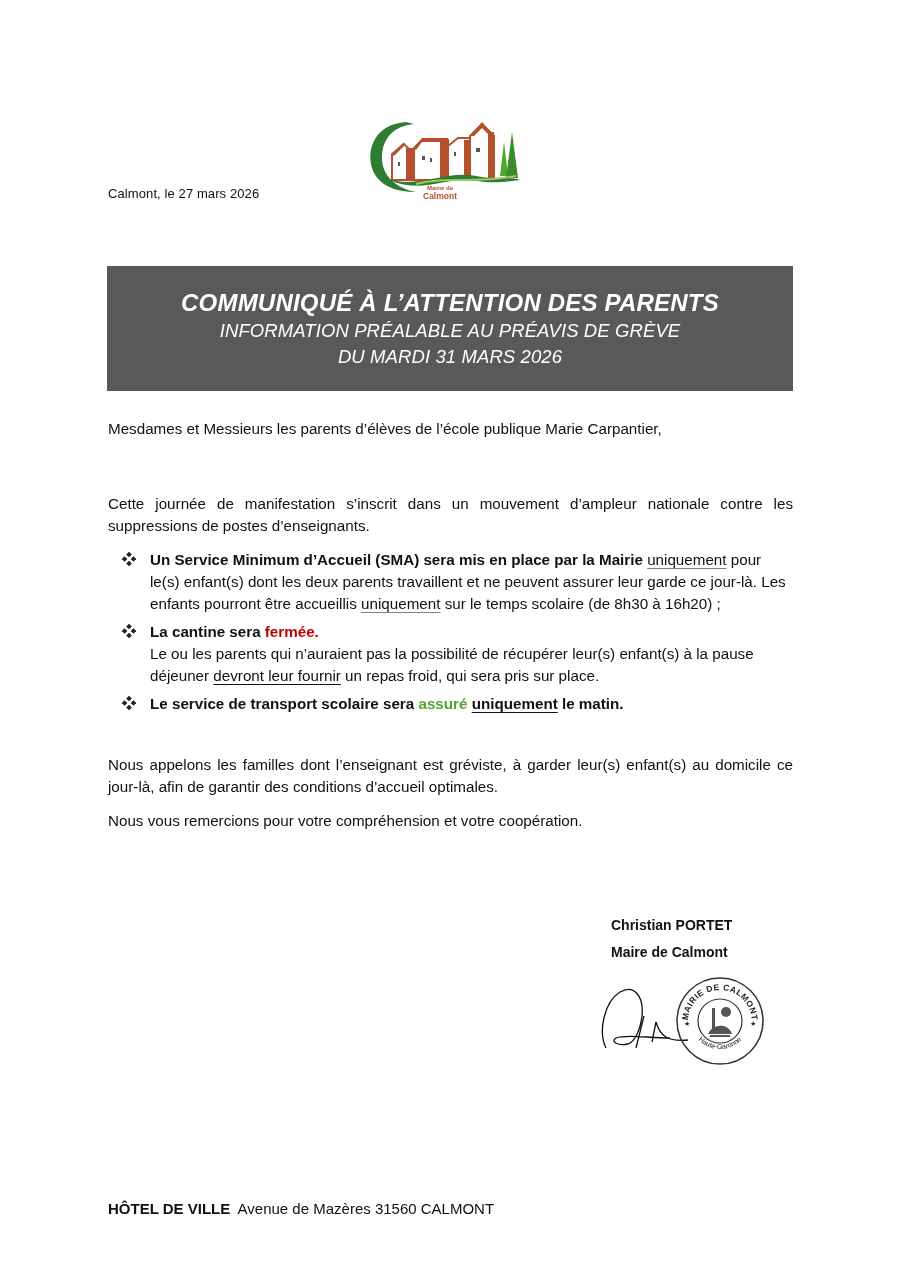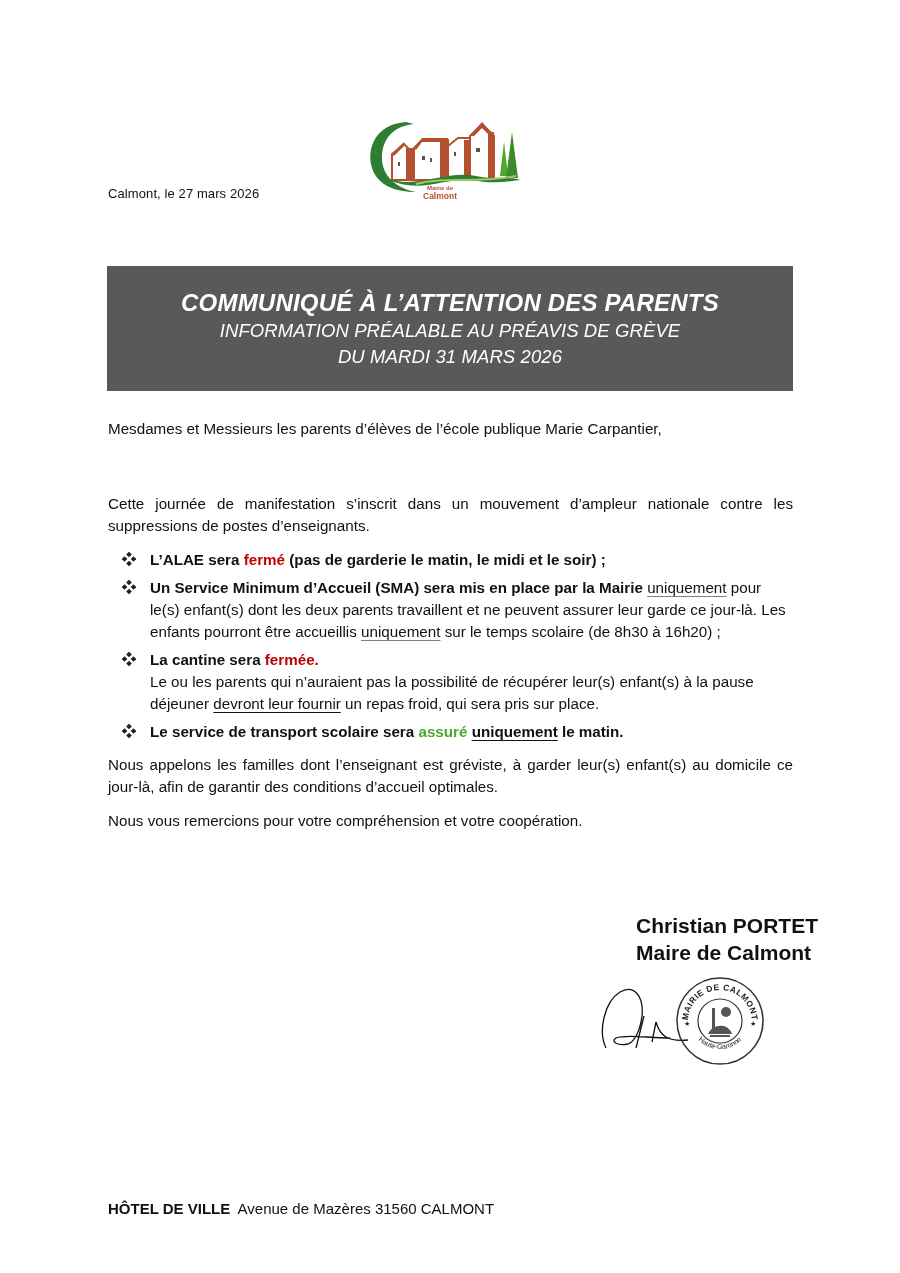--- a/index.html
+++ b/index.html
@@ -103,23 +103,23 @@
     }
     .ul-dark {
       text-decoration: underline;
       text-decoration-color: #111111;
       text-underline-offset: 3px;
     }
     .p4 { top: 754px; }
     .p5 { top: 810px; }
     .signature-block {
       position: absolute;
-      left: 636px;
+      left: 611px;
       top: 912px;
-      font-size: 21px;
+      font-size: 14px;
       font-weight: bold;
       line-height: 27px;
     }
     .signature {
       position: absolute;
       left: 598px;
       top: 982px;
       width: 96px;
       height: 76px;
     }
@@ -188,31 +188,20 @@
     <div class="banner-sub">INFORMATION PRÉALABLE AU PRÉAVIS DE GRÈVE</div>
     <div class="banner-sub">DU MARDI 31 MARS 2026</div>
   </div>
 
   <div class="body-text p1">Mesdames et Messieurs les parents d’élèves de l’école publique Marie Carpantier,</div>
 
 
   <div class="body-text p3">Cette journée de manifestation s’inscrit dans un mouvement d’ampleur nationale contre les suppressions de postes d’enseignants.</div>
 
   <ul class="bullets">
-    <li>
-      <svg class="bullet-icon" viewBox="0 0 14 14">
-        <g fill="#222">
-            <rect x="5" y="0.5" width="4" height="4" transform="rotate(45 7 2.5)"></rect>
-            <rect x="5" y="9.5" width="4" height="4" transform="rotate(45 7 11.5)"></rect>
-            <rect x="0.5" y="5" width="4" height="4" transform="rotate(45 2.5 7)"></rect>
-            <rect x="9.5" y="5" width="4" height="4" transform="rotate(45 11.5 7)"></rect>
-          </g>
-      </svg>
-      <span class="bold">L’ALAE sera </span><span class="bold red">fermé</span><span class="bold"> (pas de garderie le matin, le midi et le soir) ;</span>
-    </li>
     <li>
       <svg class="bullet-icon" viewBox="0 0 14 14">
         <g fill="#222">
             <rect x="5" y="0.5" width="4" height="4" transform="rotate(45 7 2.5)"></rect>
             <rect x="5" y="9.5" width="4" height="4" transform="rotate(45 7 11.5)"></rect>
             <rect x="0.5" y="5" width="4" height="4" transform="rotate(45 2.5 7)"></rect>
             <rect x="9.5" y="5" width="4" height="4" transform="rotate(45 11.5 7)"></rect>
           </g>
       </svg>
       <span class="bold">Un Service Minimum d’Accueil (SMA) sera mis en place par la Mairie</span><span> </span><span class="ul">uniquement</span><span> pour le(s) enfant(s) dont les deux parents travaillent et ne peuvent assurer leur garde ce jour-là. Les enfants pourront être accueillis </span><span class="ul">uniquement</span><span> sur le temps scolaire (de 8h30 à 16h20) ;</span>

